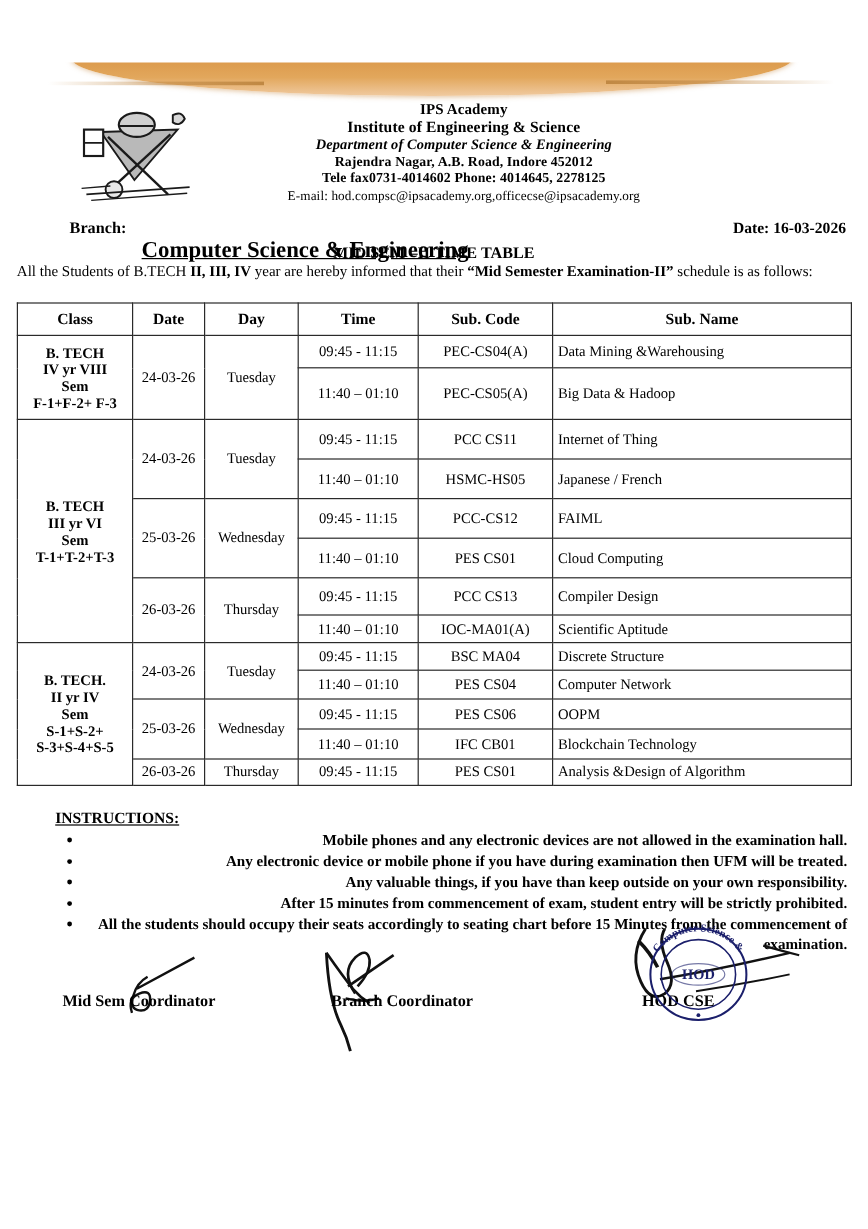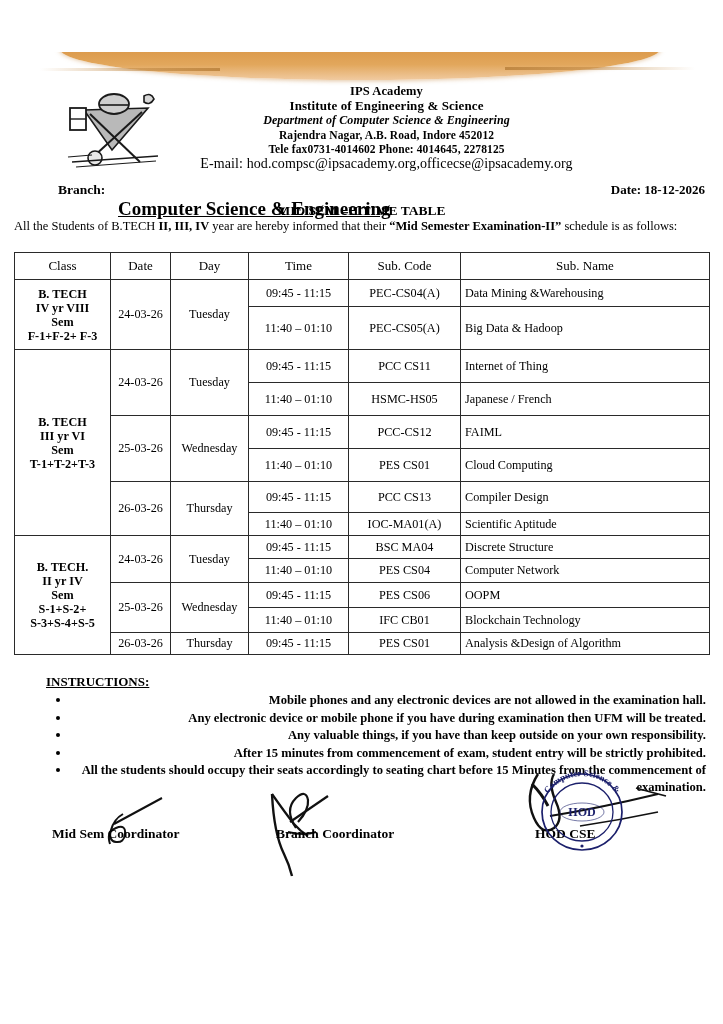--- a/index.html
+++ b/index.html
@@ -59,21 +59,21 @@
   #org-block .l {
     font-weight: bold;
     line-height: 14.5px;
     letter-spacing: .1px;
   }
   .t1 { font-size: 12.5px; }
   .t2 { font-size: 13px; }
   .t3 { font-size: 12px; font-style: italic; }
   .t4 { font-size: 11.5px; }
   .t5 { font-size: 11.5px; }
-  .t6 { font-size: 14px; font-weight: normal !important; }
+  .t6 { font-size: 11px; font-weight: normal !important; }
 
   
   #branch-row {
     position: absolute;
     left: 0; top: 182px;
     width: 723px;
     height: 18px;
   }
   #branch-label {
     position: absolute; left: 58px; top: 0;
@@ -121,21 +121,21 @@
     width: 695px;
     table-layout: fixed;
   }
   table.tt td, table.tt th {
     border: 1px solid #2a2a2a;
     padding: 0 4px;
     font-size: 12.2px;
     vertical-align: middle;
   }
   table.tt th {
-    font-weight: normal;
+    font-weight: bold;
     text-align: center;
     height: 26px;
     font-size: 13px;
   }
   td.c-class {
     text-align: center;
     font-weight: bold;
     font-size: 12.4px;
     line-height: 14px;
   }
@@ -265,21 +265,21 @@
     <div class="l t3">Department of Computer Science &amp; Engineering</div>
     <div class="l t4">Rajendra Nagar, A.B. Road, Indore 452012</div>
     <div class="l t5">Tele fax0731-4014602 Phone: 4014645, 2278125</div>
     <div class="l t6">E-mail: hod.compsc@ipsacademy.org,officecse@ipsacademy.org</div>
   </div>
 </div>
 
 <div id="branch-row">
   <div id="branch-label">Branch:</div>
   <div id="branch-value">Computer Science &amp; Engineering</div>
-  <div id="date-row">Date: 18-12-2026</div>
+  <div id="date-row">Date: 16-03-2026</div>
 </div>
 
 <div id="doc-title">
   <span>MID SEM –II TIME TABLE</span>
 </div>
 
 <div id="intro">
   <span>All the Students of B.TECH  </span><b>II, III, IV</b><span> year are hereby informed that their </span><b>“Mid Semester Examination-II”</b><span> schedule is as follows:</span>
 </div>
 

